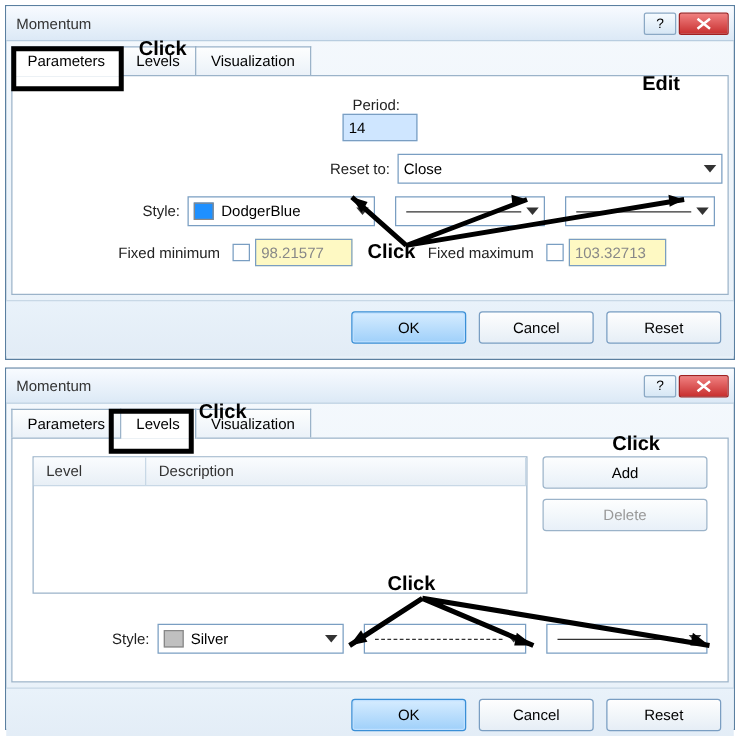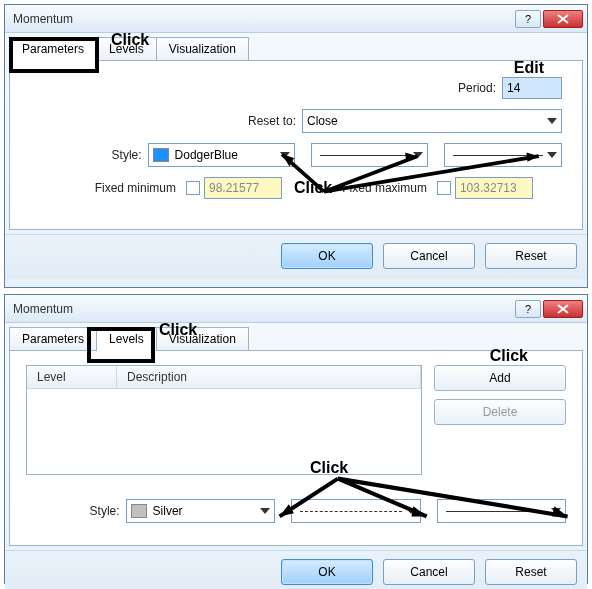--- a/index.html
+++ b/index.html
@@ -57,21 +57,21 @@
     position: relative;
   }
   .tab.active {
     background: #fff;
     z-index: 2;
   }
   .tab-panel {
     border: 1px solid #9bb3c9;
     background: #fff;
     margin: -1px 4px 4px 4px;
-    padding: 16px 20px 12px 20px;
+    padding: 16px 4px 12px 20px;
     min-height: 170px;
     position: relative;
   }
   .highlight-box {
     position: absolute;
     border: 4px solid #000;
     pointer-events: none;
     z-index: 10;
   }
   .anno {
@@ -203,21 +203,21 @@
 
   <div class="tabs">
     <div class="tab active">Parameters</div>
     <div class="tab">Levels</div>
     <div class="tab">Visualization</div>
   </div>
 
   <div class="tab-panel">
     <div class="anno" style="right:38px; top:-2px;">Edit</div>
 
-    <div class="row" style="justify-content:flex-end;">
+    <div class="row" style="justify-content:flex-end;flex-direction:column;">
       <span class="lbl">Period:</span>
       <input class="input-text sel-period" value="14" style="">
     </div>
 
     <div class="row" style="justify-content:flex-end;">
       <span class="lbl">Reset to:</span>
       <div class="combo" style="width:260px;">
         <span>Close</span>
         <span class="arrow"></span>
       </div>

